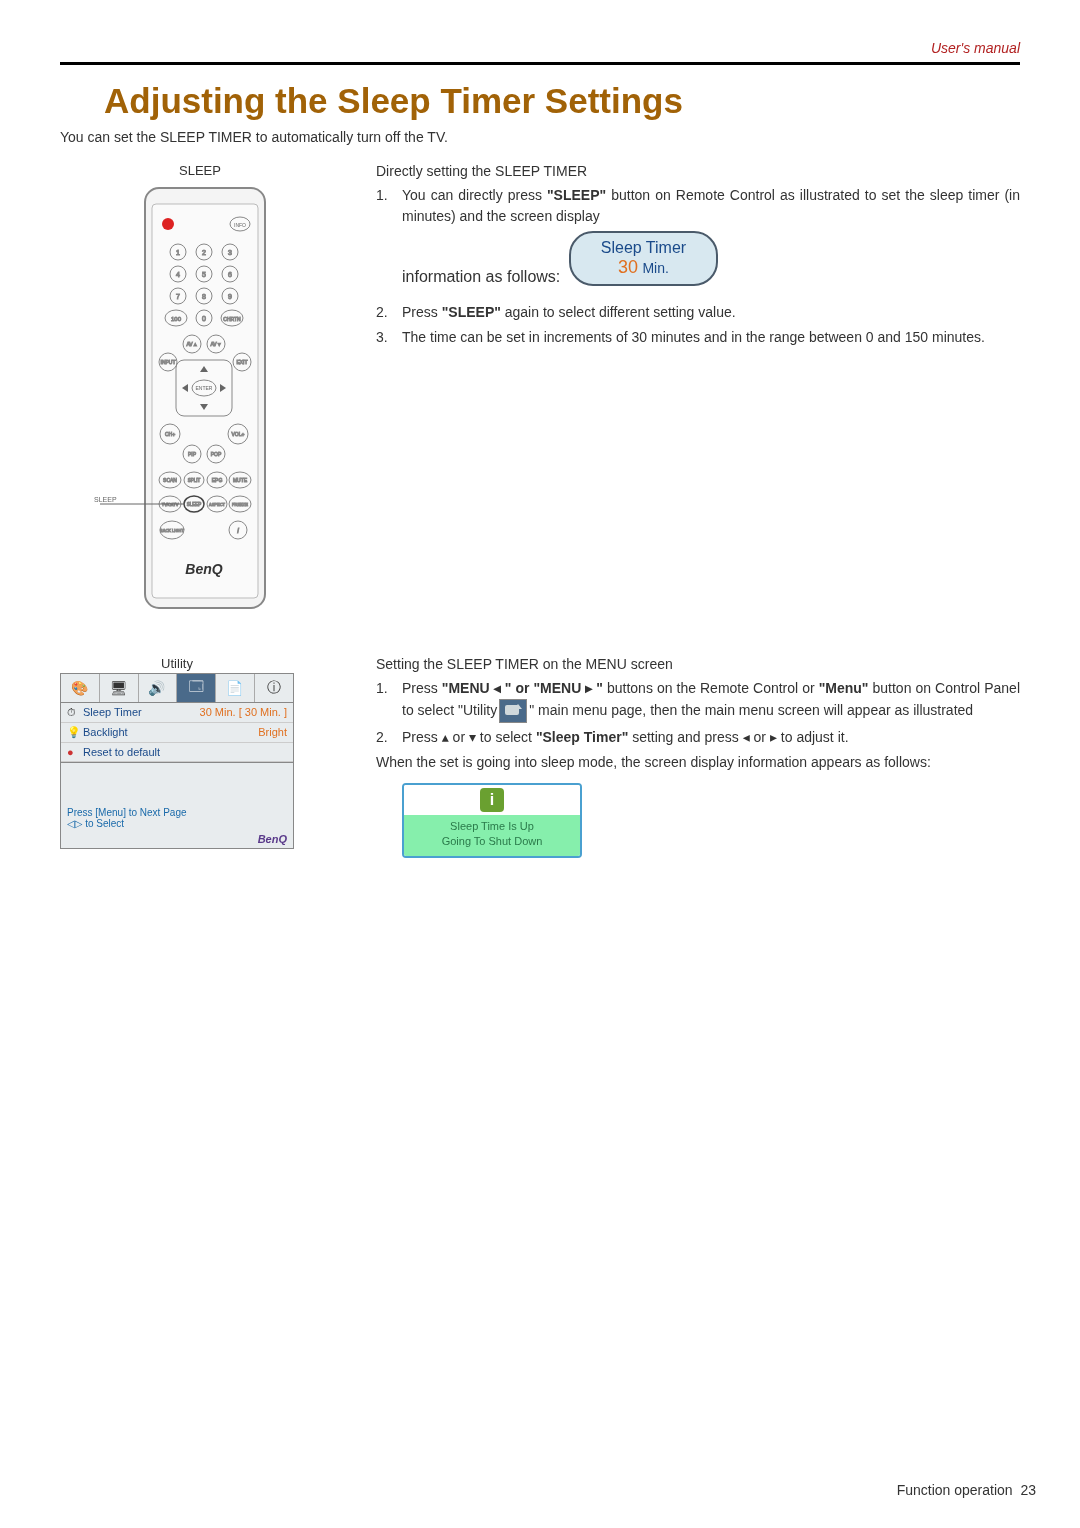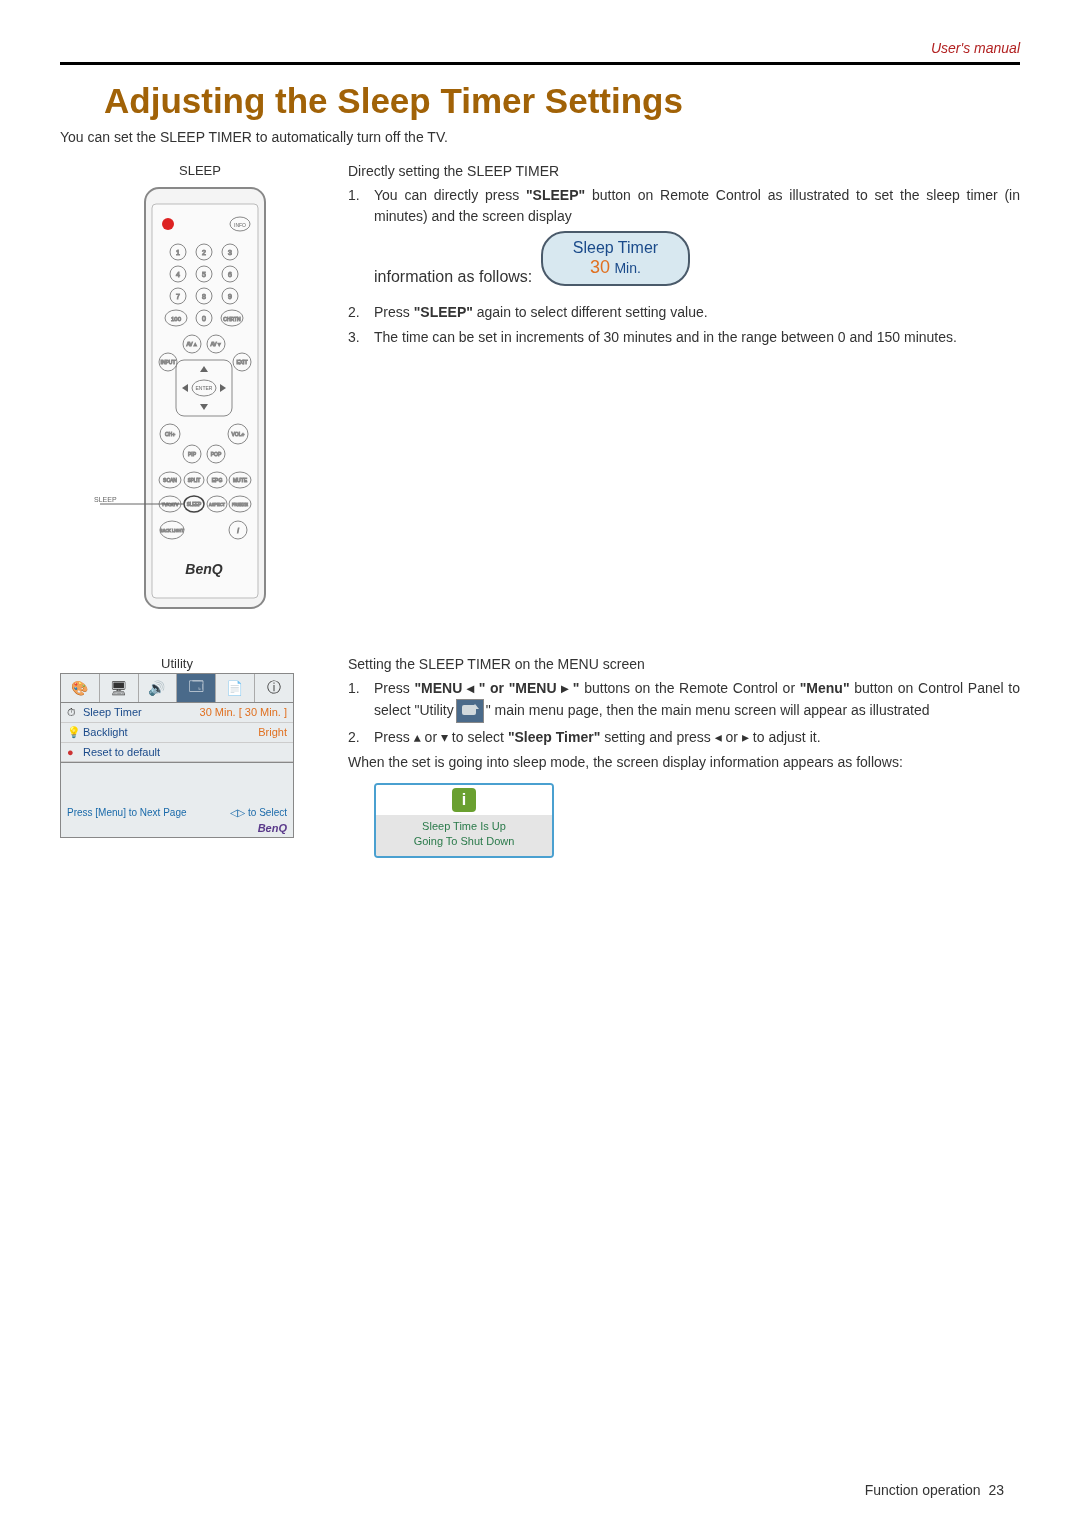--- a/index.html
+++ b/index.html
@@ -31,21 +31,21 @@
       font-weight: bold;
       margin-bottom: 8px;
       margin-left: 44px;
     }
     .intro-text {
       font-size: 14px;
       margin-bottom: 18px;
     }
     .content-row {
       display: flex;
-      gap: 8px;
+      gap: 36px;
       margin-bottom: 30px;
     }
     .left-col {
       width: 280px;
       flex-shrink: 0;
     }
     .right-col {
       flex: 1;
     }
     .subheading {
@@ -137,20 +137,21 @@
     }
     .utility-row-icon { width: 16px; flex-shrink: 0; }
     .utility-row-label { flex: 1; color: #1a4a8a; }
     .utility-row-val { color: #e07020; }
     .utility-footer {
       display: flex;
       justify-content: space-between;
       padding: 4px 6px;
       font-size: 10px;
       color: #1a6aaa;
+      flex-direction: column;
     }
     .utility-brand { 
       text-align: right; 
       padding: 0 6px 3px; 
       font-weight: bold; 
       color: #5a3a8a;
       font-size: 11px;
       font-style: italic;
     }
     .spacer-rows { height: 40px; background: #e8ecee; border-left:1px solid #888; border-right:1px solid #888;}
@@ -172,35 +173,35 @@
       width: 24px;
       height: 24px;
       background: #6aa030;
       border-radius: 4px;
       color: white;
       font-weight: bold;
       line-height: 24px;
       font-size: 16px;
     }
     .info-dialog-body {
-      background: #e5e5e5;
+      background: #86efac;
       color: #2a7a4a;
       font-size: 11px;
       padding: 4px 0 6px;
       line-height: 1.4;
     }
     .body-text {
       font-size: 14px;
       line-height: 1.5;
       text-align: justify;
     }
     .footer {
       position: absolute;
       bottom: 30px;
-      right: 76px;
+      right: 44px;
       font-size: 14px;
     }
     .utility-icon-img{
       display: inline-block;
       width: 28px;
       height: 24px;
       background: #4a6a8a;
       vertical-align: middle;
       border: 1px solid #888;
       position: relative;

